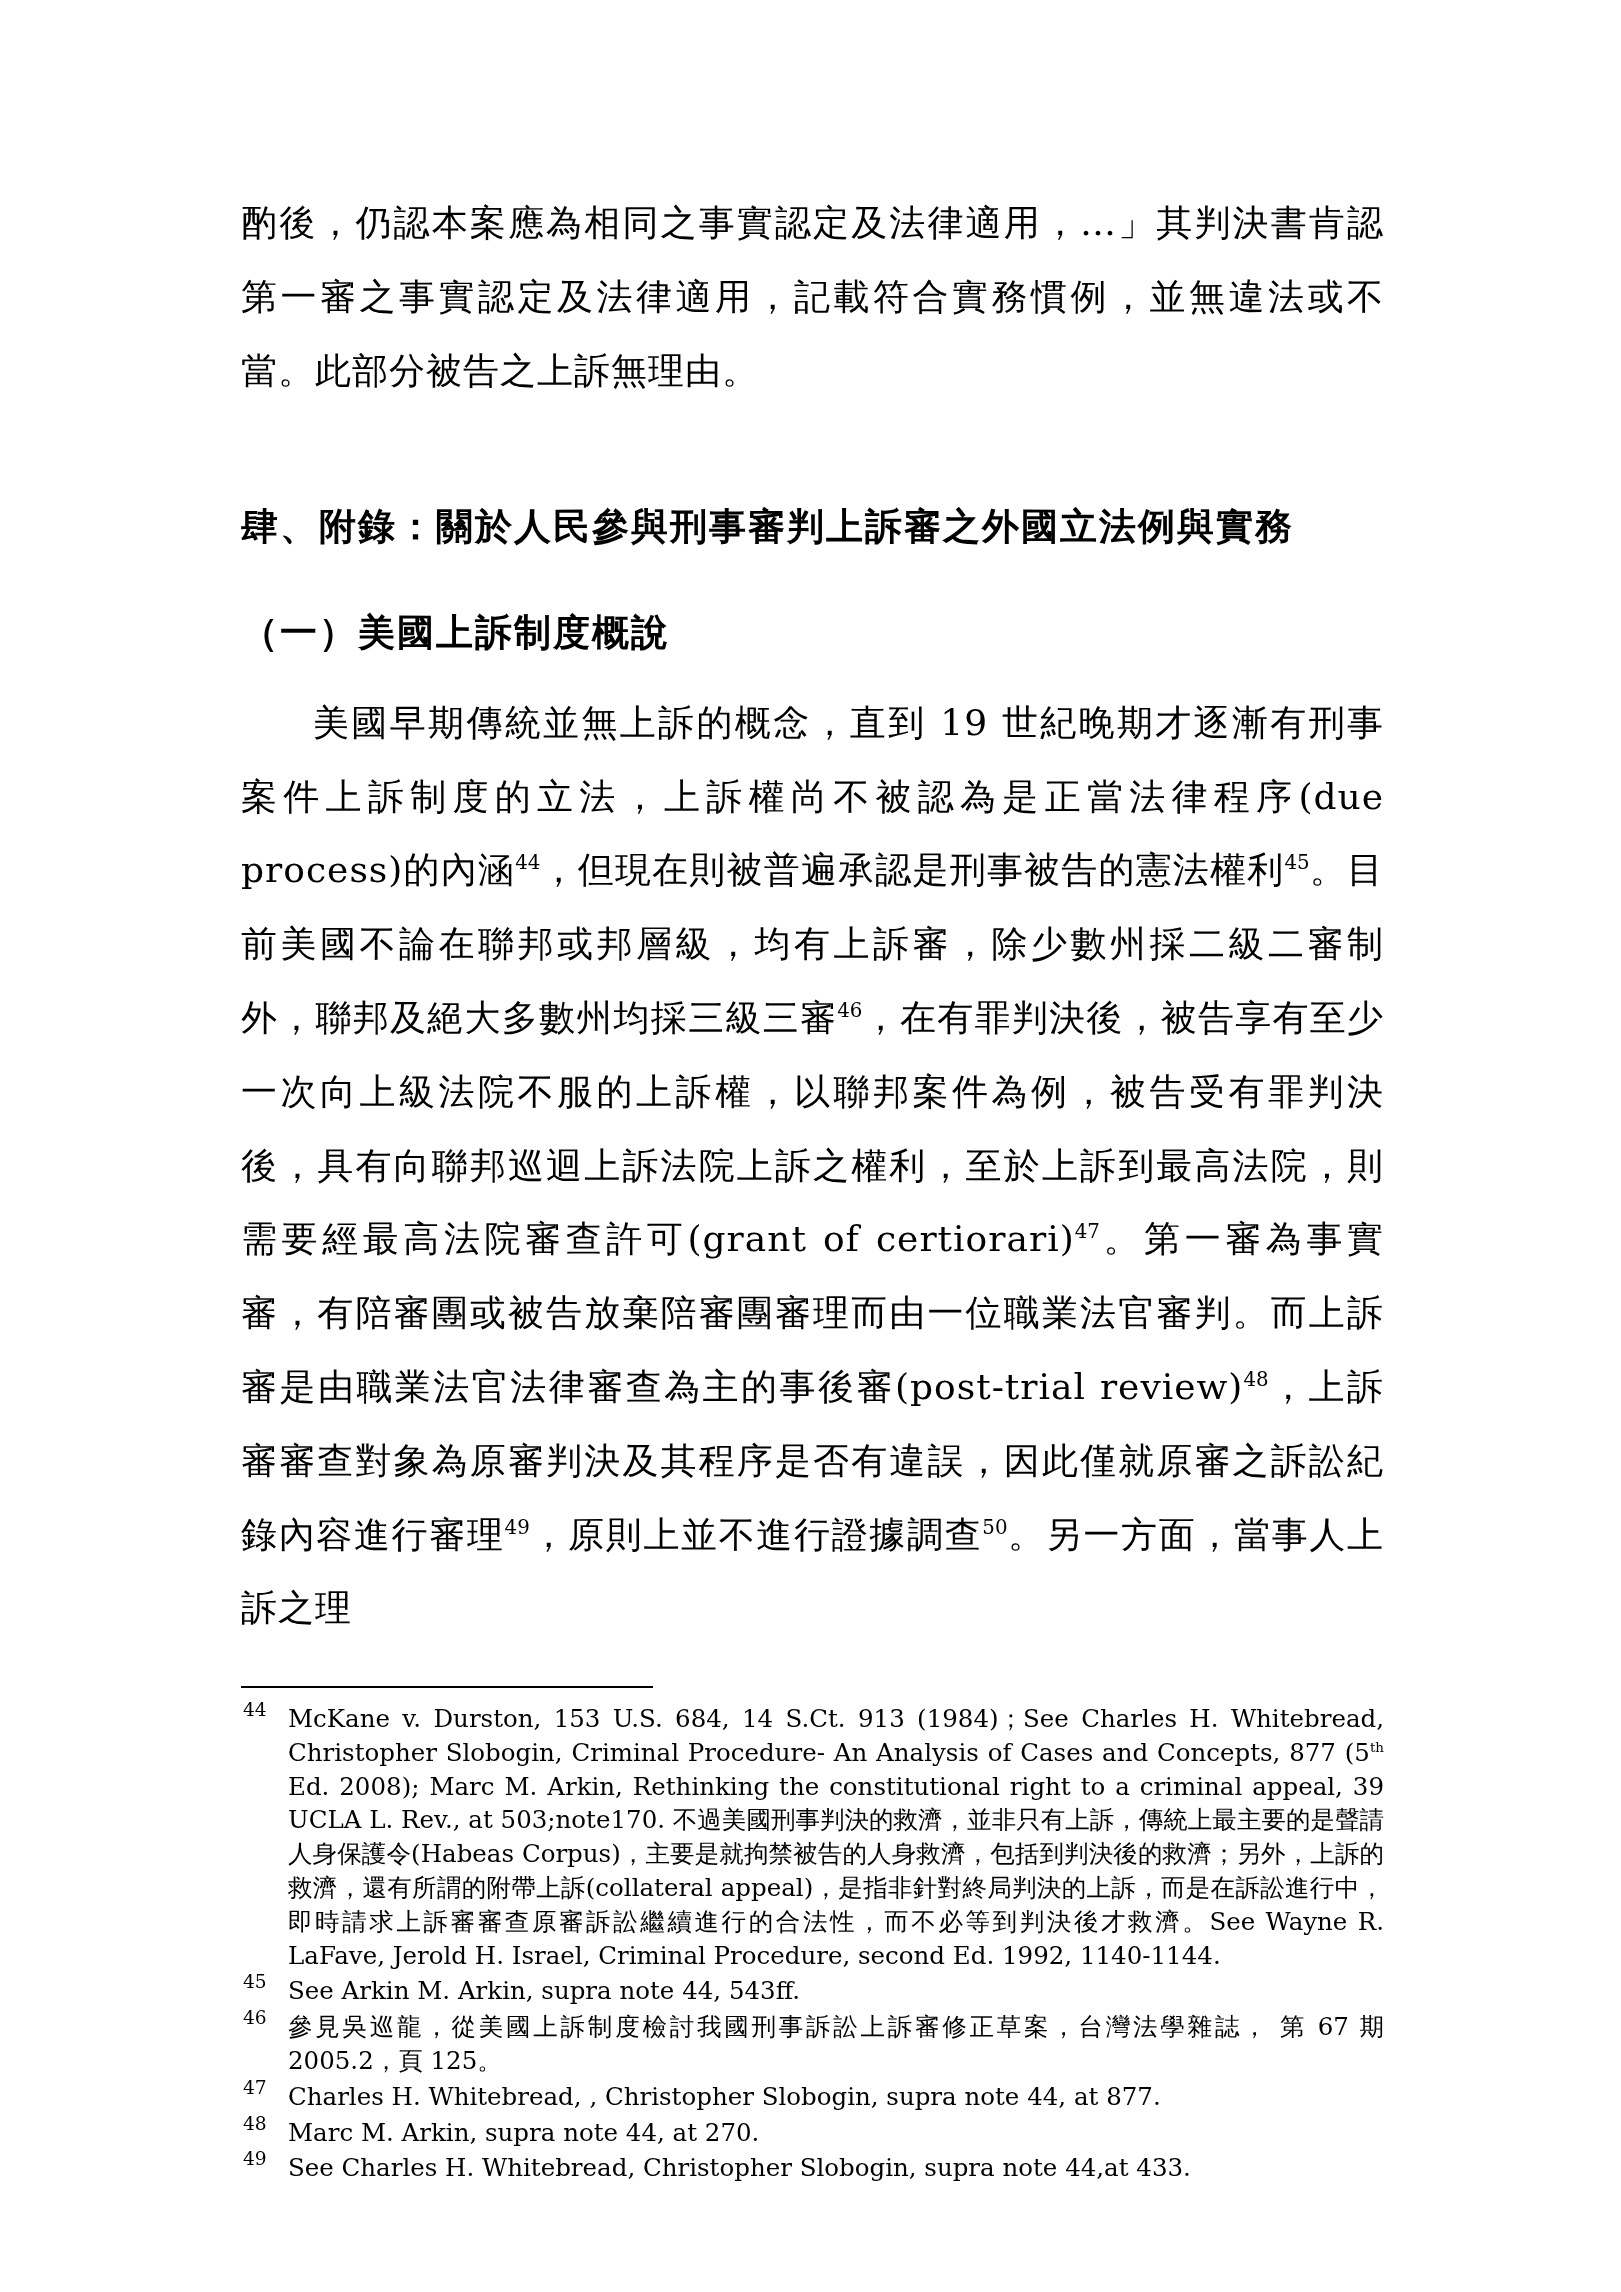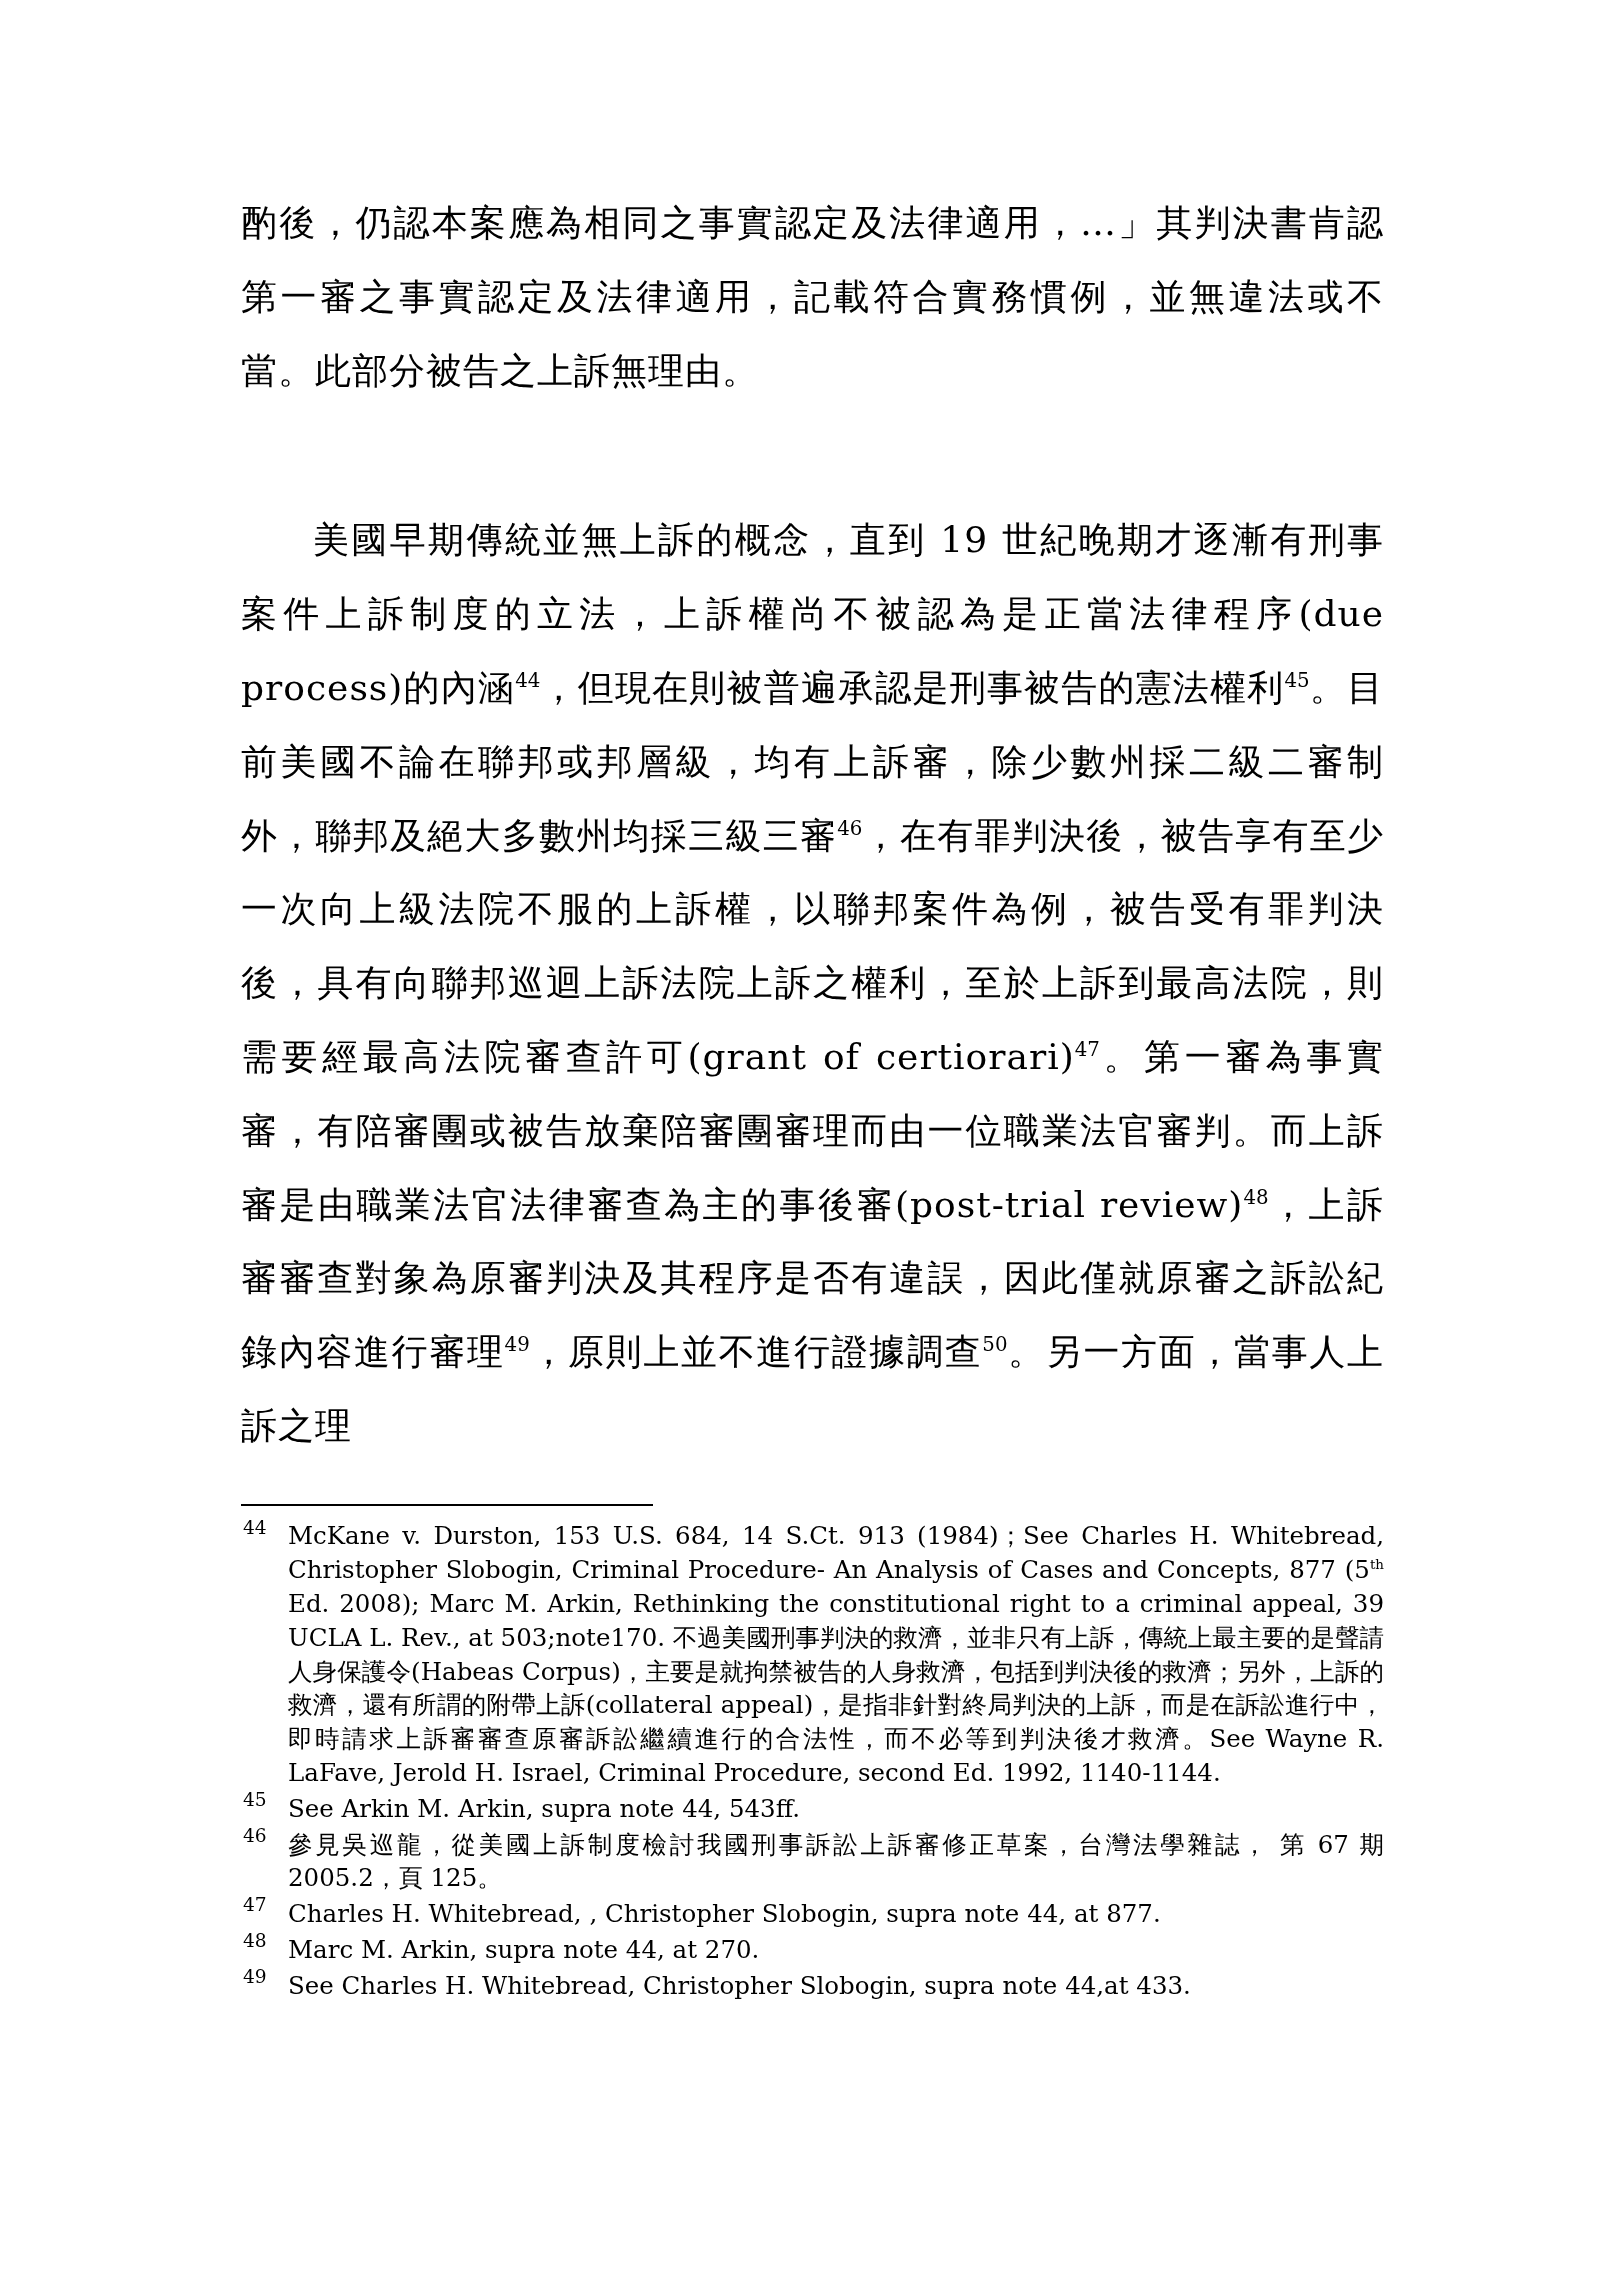--- a/index.html
+++ b/index.html
@@ -68,22 +68,24 @@
     font-size: 18.6px;
   }
 </style>
 </head>
 <body>
 
 <div class="page">
 
   <p class="body-text intro">酌後，仍認本案應為相同之事實認定及法律適用，…」其判決書肯認第一審之事實認定及法律適用，記載符合實務慣例，並無違法或不當。此部分被告之上訴無理由。</p>
 
+  <h2 class="heading appendix">肆、附錄：關於人民參與刑事審判上訴審之外國立法例與實務</h2>
 
 
+  <h4 class="heading subsub">（一）美國上訴制度概說</h4>
 
   <p class="body-text indented">美國早期傳統並無上訴的概念，直到 19 世紀晚期才逐漸有刑事案件上訴制度的立法，上訴權尚不被認為是正當法律程序(due process)的內涵<sup class="ref">44</sup>，但現在則被普遍承認是刑事被告的憲法權利<sup class="ref">45</sup>。目前美國不論在聯邦或邦層級，均有上訴審，除少數州採二級二審制外，聯邦及絕大多數州均採三級三審<sup class="ref">46</sup>，在有罪判決後，被告享有至少一次向上級法院不服的上訴權，以聯邦案件為例，被告受有罪判決後，具有向聯邦巡迴上訴法院上訴之權利，至於上訴到最高法院，則需要經最高法院審查許可(grant of certiorari)<sup class="ref">47</sup>。第一審為事實審，有陪審團或被告放棄陪審團審理而由一位職業法官審判。而上訴審是由職業法官法律審查為主的事後審(post-trial review)<sup class="ref">48</sup>，上訴審審查對象為原審判決及其程序是否有違誤，因此僅就原審之訴訟紀錄內容進行審理<sup class="ref">49</sup>，原則上並不進行證據調查<sup class="ref">50</sup>。另一方面，當事人上訴之理</p>
 
   <div class="footnotes">
     <div class="fn-rule"></div>
 
     <div class="footnote">
       <sup class="fn-num">44</sup>
       <span class="fn-text">McKane v. Durston, 153 U.S. 684, 14 S.Ct. 913 (1984)；See Charles H. Whitebread, Christopher Slobogin, Criminal Procedure- An Analysis of Cases and Concepts, 877 (5<sup class="ref">th</sup> Ed. 2008); Marc M. Arkin, Rethinking the constitutional right to a criminal appeal, 39 UCLA L. Rev., at 503;note170. 不過美國刑事判決的救濟，並非只有上訴，傳統上最主要的是聲請人身保護令(Habeas Corpus)，主要是就拘禁被告的人身救濟，包括到判決後的救濟；另外，上訴的救濟，還有所謂的附帶上訴(collateral appeal)，是指非針對終局判決的上訴，而是在訴訟進行中，即時請求上訴審審查原審訴訟繼續進行的合法性，而不必等到判決後才救濟。See Wayne R. LaFave, Jerold H. Israel, Criminal Procedure, second Ed. 1992, 1140-1144.</span>
     </div>

